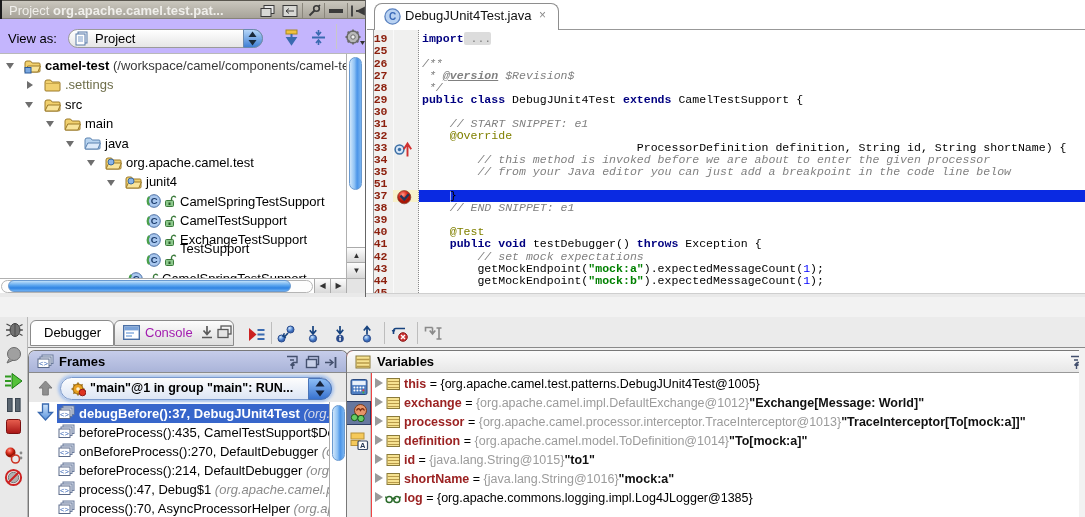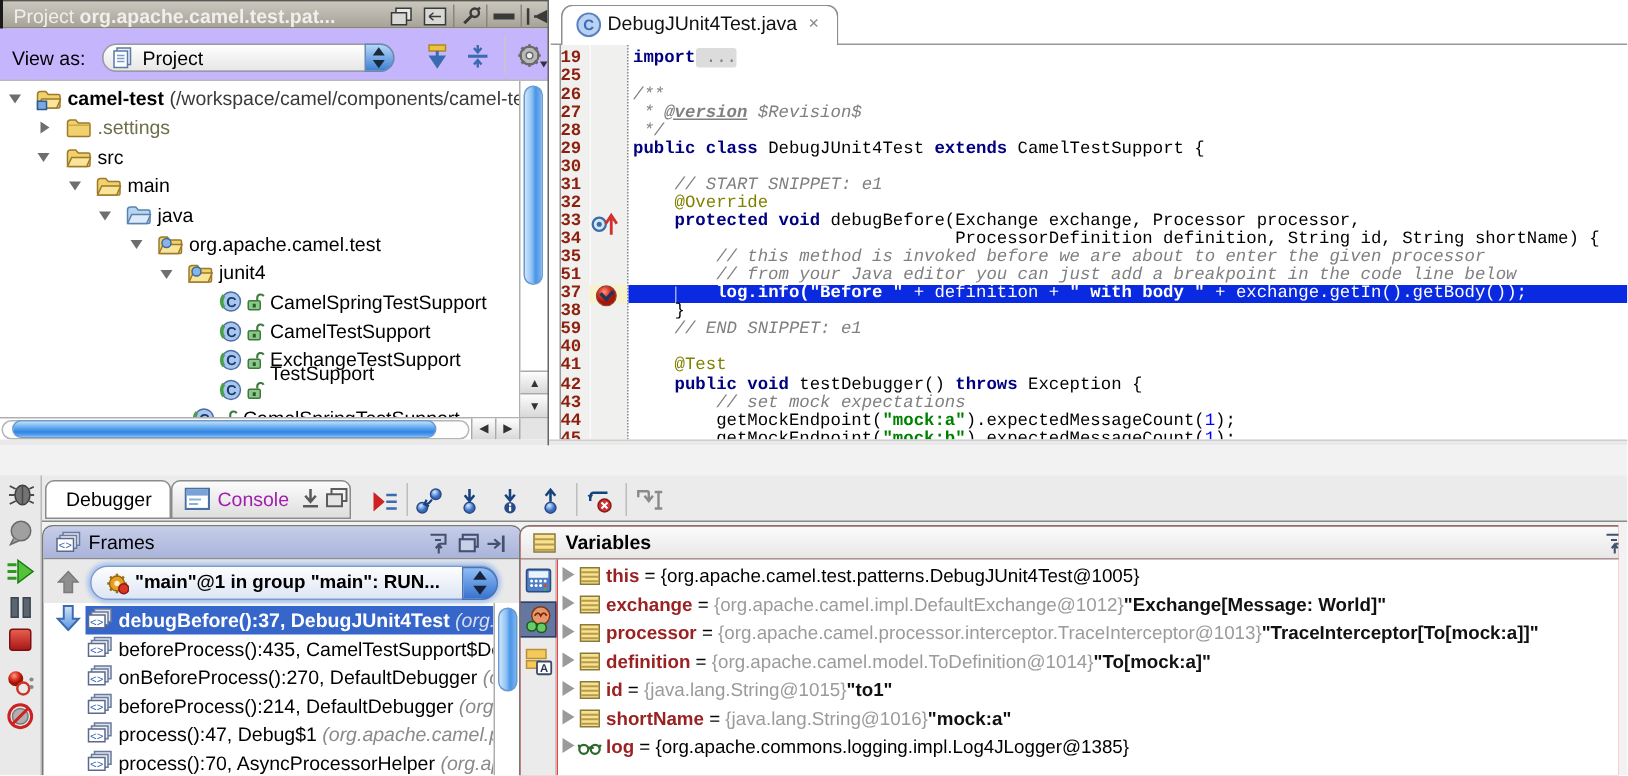--- a/index.html
+++ b/index.html
@@ -253,21 +253,21 @@
       <div class="ln">29</div>
       <div class="ln">30</div>
       <div class="ln">31</div>
       <div class="ln">32</div>
       <div class="ln">33</div>
       <div class="ln">34</div>
       <div class="ln">35</div>
       <div class="ln">51</div>
       <div class="ln">37</div>
       <div class="ln">38</div>
-      <div class="ln">59</div>
+      <div class="ln">39</div>
       <div class="ln">40</div>
       <div class="ln">41</div>
       <div class="ln">42</div>
       <div class="ln">43</div>
       <div class="ln">44</div>
       <div class="ln">45</div>
  </div>
 
  <svg class="a" style="left:26px;top:141px" width="22" height="17">
       <circle cx="6.5" cy="8.5" r="4.4" fill="#d6e6f7" stroke="#3a6ea5" stroke-width="1.5"></circle>
@@ -289,21 +289,20 @@
  <div class="a mono" style="left:55px;top:33.4px;width:663px;color:#000">
 <div class="ln"><span class="kw">import</span><span style="background:#dcdcdc;color:#808080;border-radius:2px">&nbsp;...</span></div>
 <div class="ln"> </div>
 <div class="ln"><span class="cm">/**</span></div>
 <div class="ln"><span class="cm"> * <b style="text-decoration:underline">@version</b> $Revision$</span></div>
 <div class="ln"><span class="cm"> */</span></div>
 <div class="ln"><span class="kw">public class</span> DebugJUnit4Test <span class="kw">extends</span> CamelTestSupport {</div>
 <div class="ln"> </div>
 <div class="ln"><span class="cm">    // START SNIPPET: e1</span></div>
 <div class="ln">    <span class="an">@Override</span></div>
-<div class="ln">    <span class="kw">protected void</span> debugBefore(Exchange exchange, Processor processor,</div>
 <div class="ln">                               ProcessorDefinition definition, String id, String shortName) {</div>
 <div class="ln"><span class="cm">        // this method is invoked before we are about to enter the given processor</span></div>
 <div class="ln"><span class="cm">        // from your Java editor you can just add a breakpoint in the code line below</span></div>
 <div class="ln">        <span class="whb">log.info("Before "</span><span class="wh"> + definition + </span><span class="whb">" with body "</span><span class="wh"> + exchange.getIn().getBody());</span></div>
 <div class="ln">    }</div>
 <div class="ln"><span class="cm">    // END SNIPPET: e1</span></div>
 <div class="ln"> </div>
 <div class="ln">    <span class="an">@Test</span></div>
 <div class="ln">    <span class="kw">public void</span> testDebugger() <span class="kw">throws</span> Exception {</div>
 <div class="ln"><span class="cm">        // set mock expectations</span></div>
@@ -432,21 +431,21 @@
     </svg>
 
  <div class="a" style="left:28px;top:53px;width:320px;height:167px;border:1px solid #787878;border-bottom:none;border-radius:7px 7px 0 0;background:#fff;overflow:hidden">
    <div class="a" style="left:0;top:0;width:320px;height:22px;background:linear-gradient(#c6cdea,#aab4d9);border-bottom:1px solid #8a8a8a"></div>
    <svg class="a" style="left:8px;top:3px" width="17" height="16">
         <rect x="5" y="1" width="11" height="8.5" fill="#dde4f0" stroke="#6a7a9a"></rect>
         <rect x="3" y="3" width="11" height="8.5" fill="#eef1f8" stroke="#6a7a9a"></rect>
         <rect x="1" y="5" width="11" height="8.5" fill="#fff" stroke="#5a6a8a"></rect>
         <text x="6.5" y="12" font-size="7.5" fill="#2a5ab0" text-anchor="middle" font-family="Liberation Mono">&lt;&gt;</text>
       </svg>
-   <span class="a" style="left:30px;top:3px;font-size:13px;font-weight:normal;color:#000">Frames</span>
+   <span class="a" style="left:30px;top:3px;font-size:13px;font-weight:bold;color:#000">Frames</span>
    <g></g>
    <svg class="a" style="left:257px;top:4px" width="15" height="15">
         <path d="M1 1.5 h10 v6 h-4 M4 5 h4 M6.5 14 V8.5 M4.5 10.5 L6.5 8 L8.5 10.5" stroke="#44506e" stroke-width="1.4" fill="none"></path>
       </svg>
    <svg class="a" style="left:276px;top:4px" width="15" height="15">
         <rect x="3.5" y="1.5" width="10" height="8" fill="none" stroke="#44506e" stroke-width="1.4"></rect>
         <rect x="1.5" y="4.5" width="10" height="8" fill="#c8d0e8" stroke="#44506e" stroke-width="1.4"></rect>
       </svg>
    <svg class="a" style="left:295px;top:4px" width="15" height="15">
         <path d="M1 7.5 H8 M5.5 4.5 L9 7.5 L5.5 10.5" stroke="#44506e" stroke-width="1.5" fill="none"></path>

